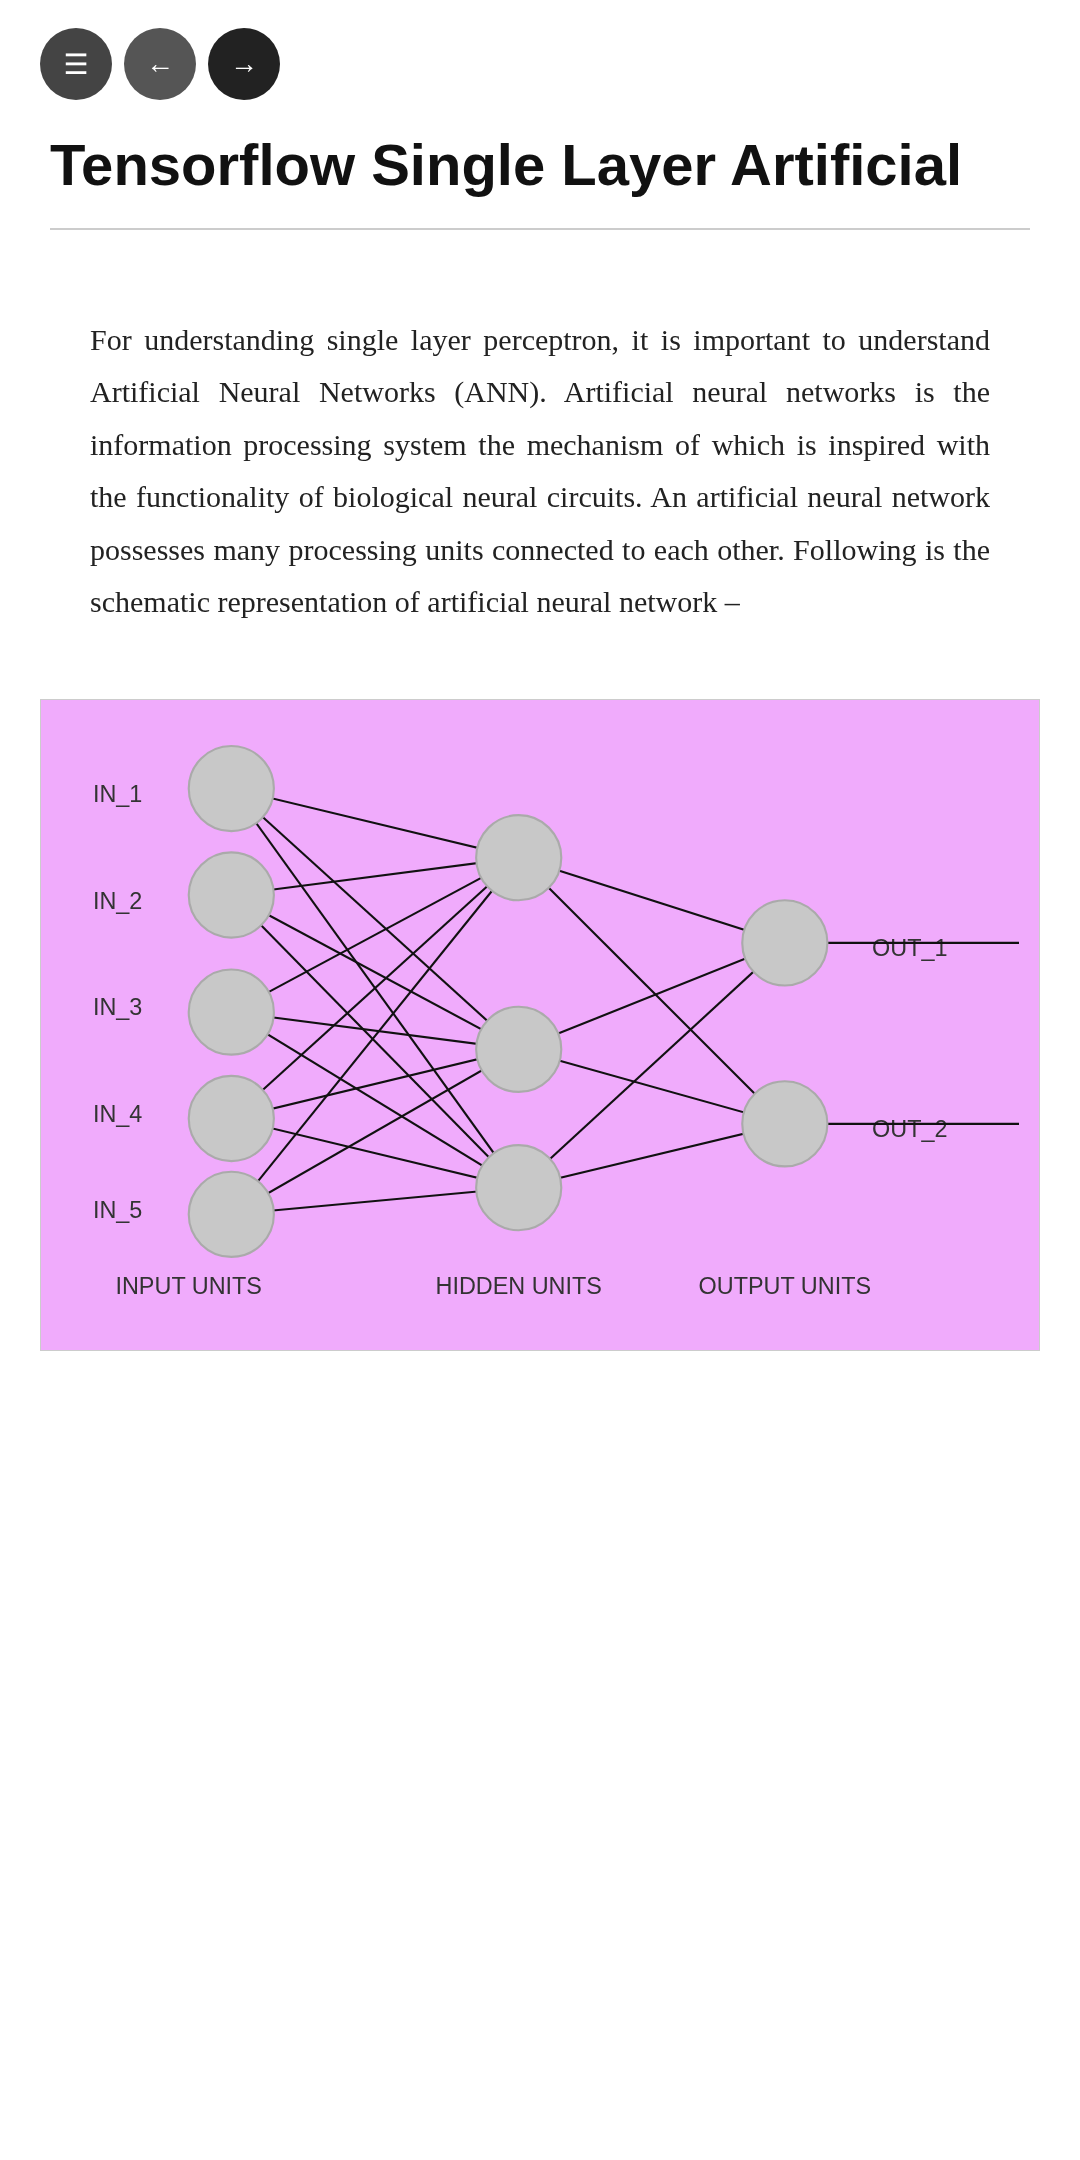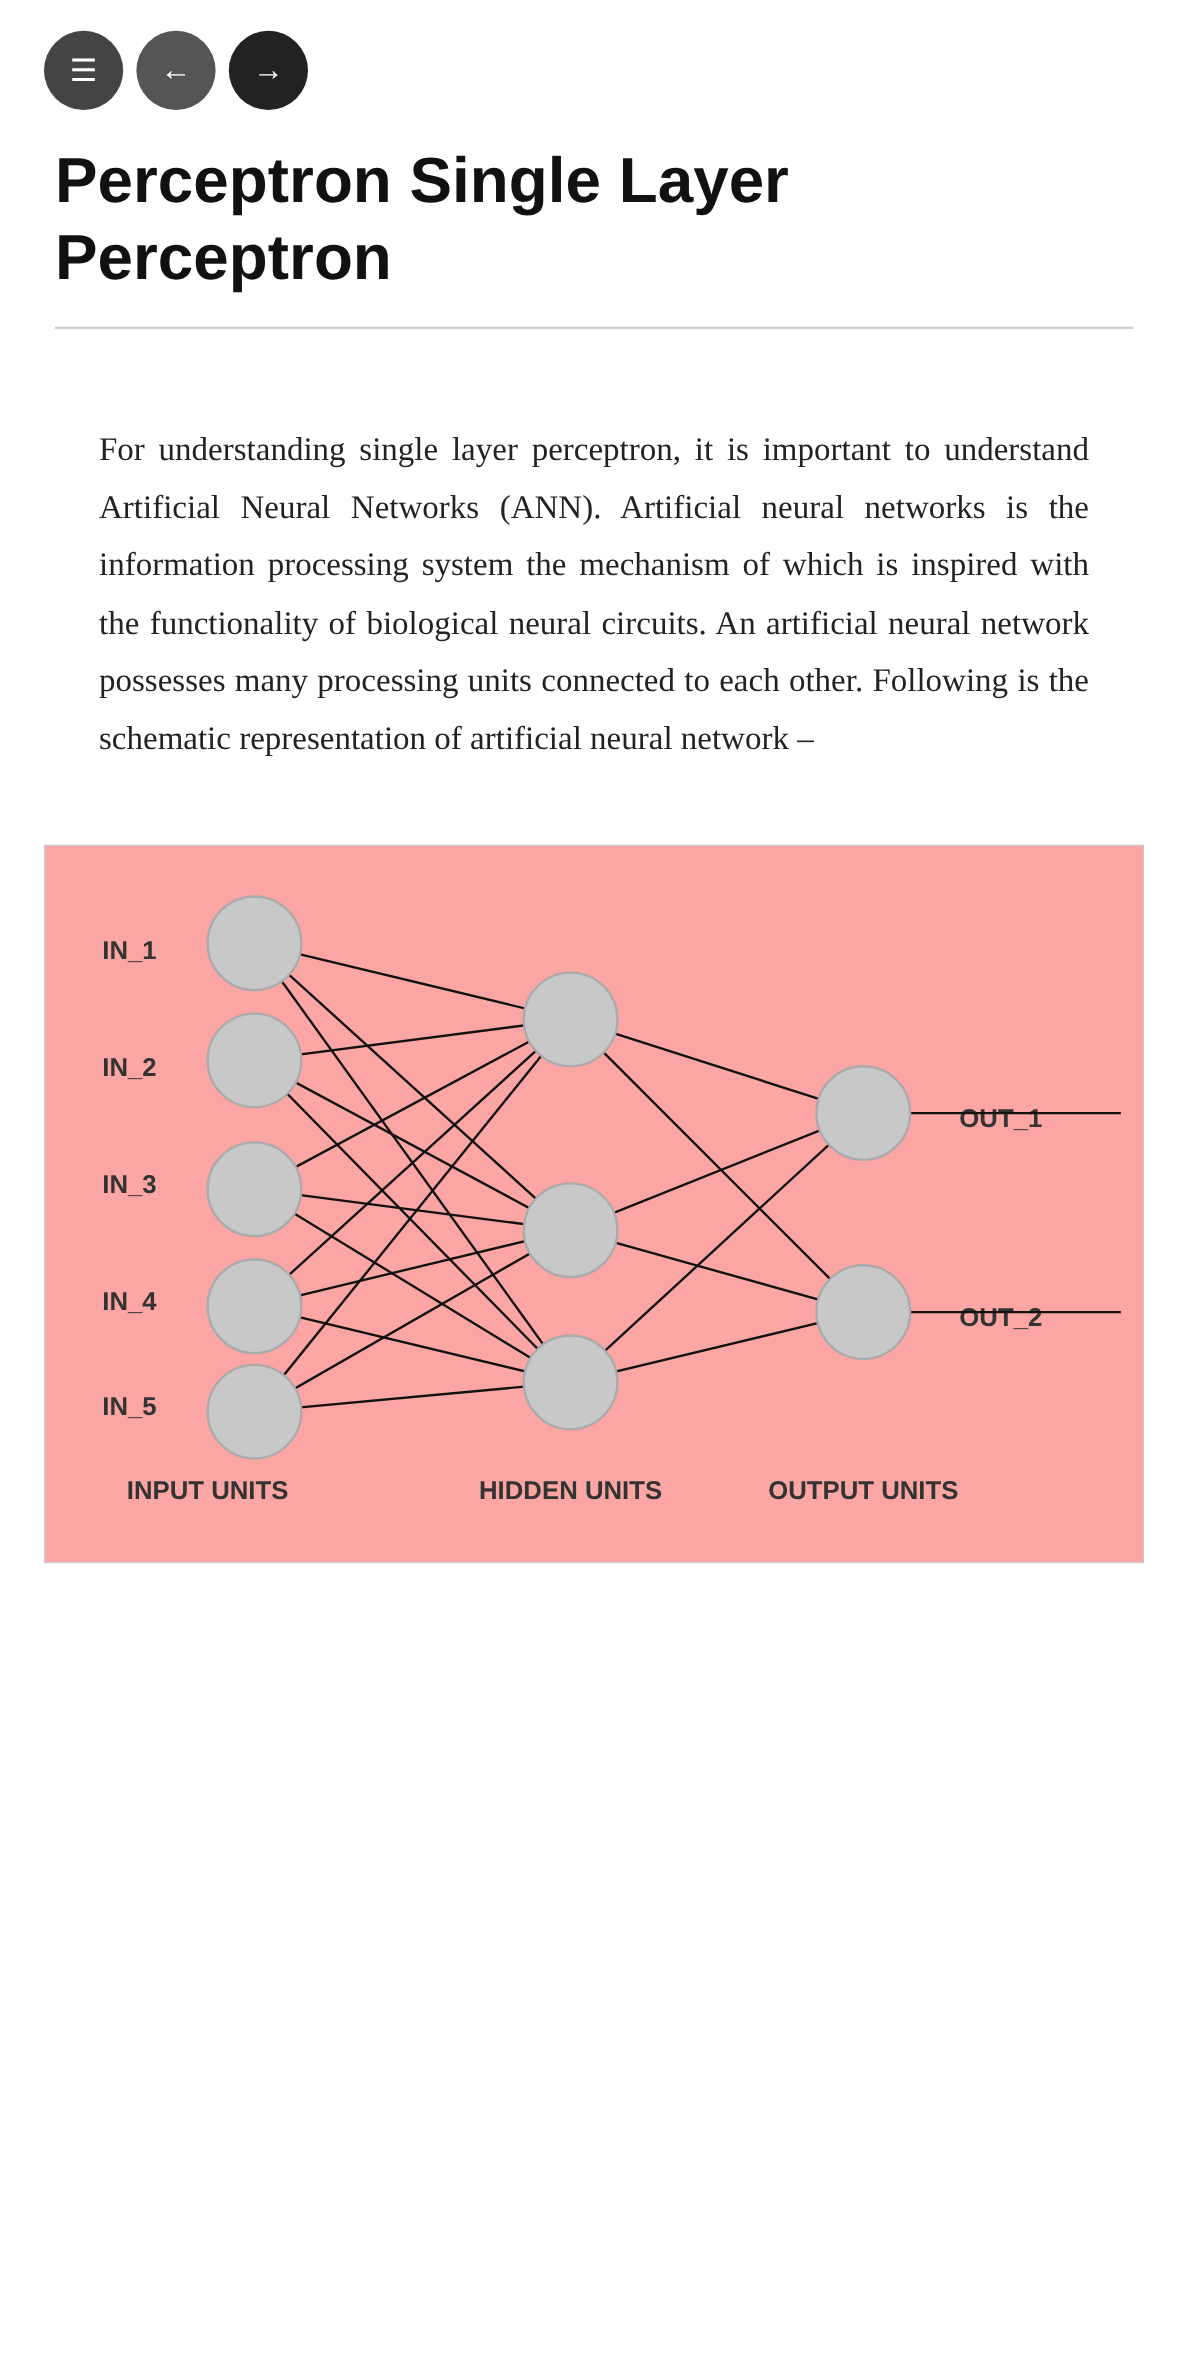--- a/index.html
+++ b/index.html
@@ -75,24 +75,23 @@
       font-size: 30px;
       line-height: 1.75;
       color: #222222;
       text-align: justify;
       font-family: Georgia, serif;
     }
 
     .neural-net-diagram {
       margin: 30px 40px 63px 40px;
       border: 1.5px solid #cccccc;
-      background: #fca5a5;
+      background: #f0abfc;
       padding: 30px 20px 20px 20px;
       position: relative;
-      font-weight: bold;
     }
 
     .diagram-svg {
       width: 100%;
       height: auto;
     }
   </style>
 </head>
 <body>
 
@@ -102,21 +101,21 @@
   </button>
   <button class="nav-btn nav-btn-back">
     <span>←</span>
   </button>
   <button class="nav-btn nav-btn-forward">
     <span>→</span>
   </button>
 </div>
 
 <div class="page-header">
-  <h1 class="page-title">Perceptron Single Layer Perceptron</h1>
+  <h1 class="page-title">Tensorflow Single Layer Artificial</h1>
 </div>
 
 <div class="divider"></div>
 
 <div class="article-body">
   <p class="article-text">For understanding single layer perceptron, it is important to understand Artificial Neural Networks (ANN). Artificial neural networks is the information processing system the mechanism of which is inspired with the functionality of biological neural circuits. An artificial neural network possesses many processing units connected to each other. Following is the schematic representation of artificial neural network –</p>
 </div>
 
 <div class="neural-net-diagram">
   <svg class="diagram-svg" viewBox="0 0 900 560" xmlns="http://www.w3.org/2000/svg">

